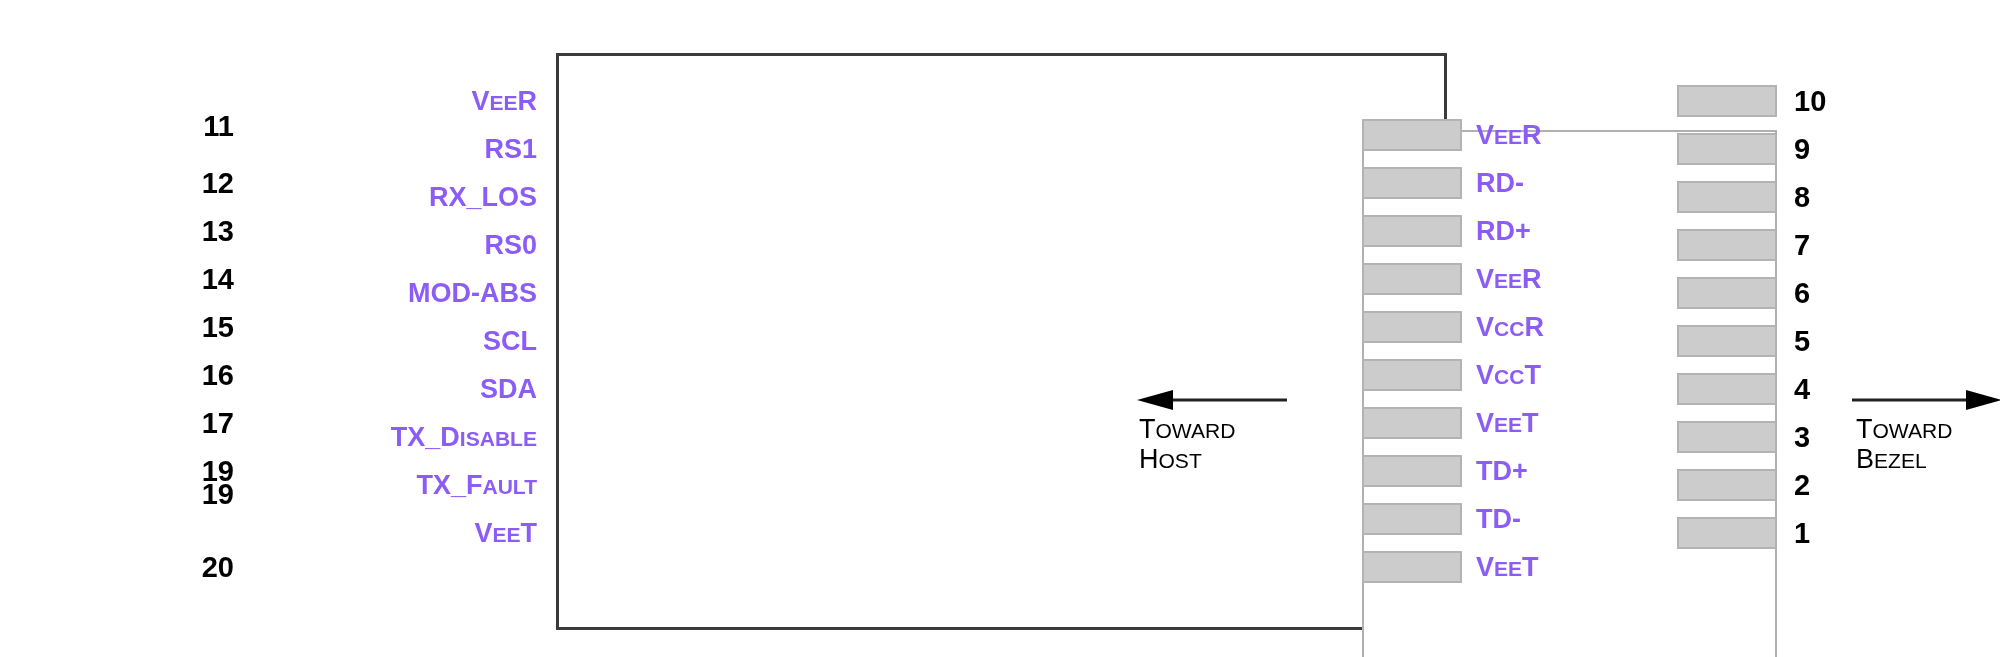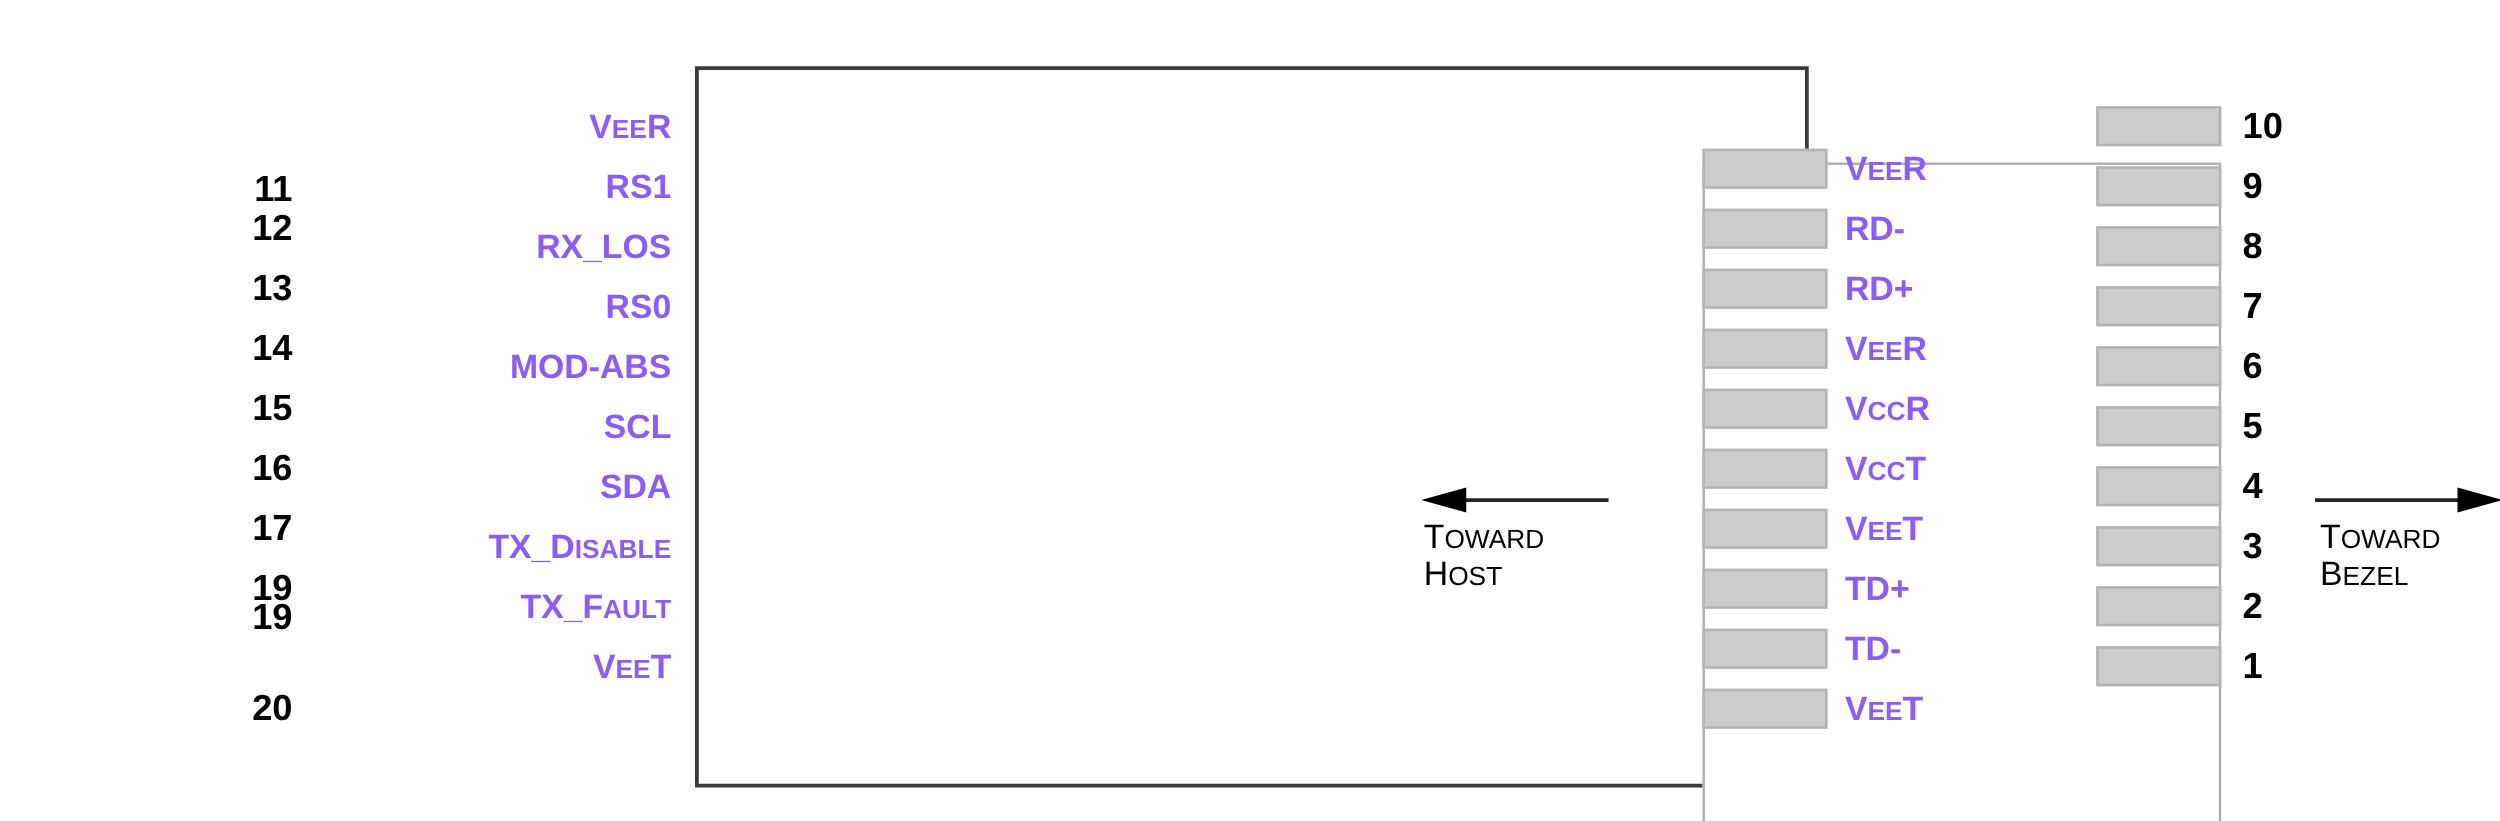--- a/index.html
+++ b/index.html
@@ -108,21 +108,21 @@
 <body>
 
 <div id="figure">
 
   <div class="frame">
 
     <div class="body-rect"></div>
 
     <div id="left-col">
         <div class="pad left" style="top: 63px;"></div>
-        <div class="pin-num left" style="top: 80px;">11</div>
+        <div class="pin-num left" style="top: 54px;">11</div>
         <div class="sig-label left" style="top: 63px;"><span>V</span><span class="sc">EE</span><span>R</span></div>
         <div class="pad left" style="top: 111px;"></div>
         <div class="pin-num left" style="top: 111px;">12</div>
         <div class="sig-label left" style="top: 111px;"><span>RD-</span></div>
         <div class="pad left" style="top: 159px;"></div>
         <div class="pin-num left" style="top: 159px;">13</div>
         <div class="sig-label left" style="top: 159px; text-align: right;"><span>RD+</span></div>
         <div class="pad left" style="top: 207px;"></div>
         <div class="pin-num left" style="top: 207px;">14</div>
         <div class="sig-label left" style="top: 207px;"><span>V</span><span class="sc">EE</span><span>R</span></div>

